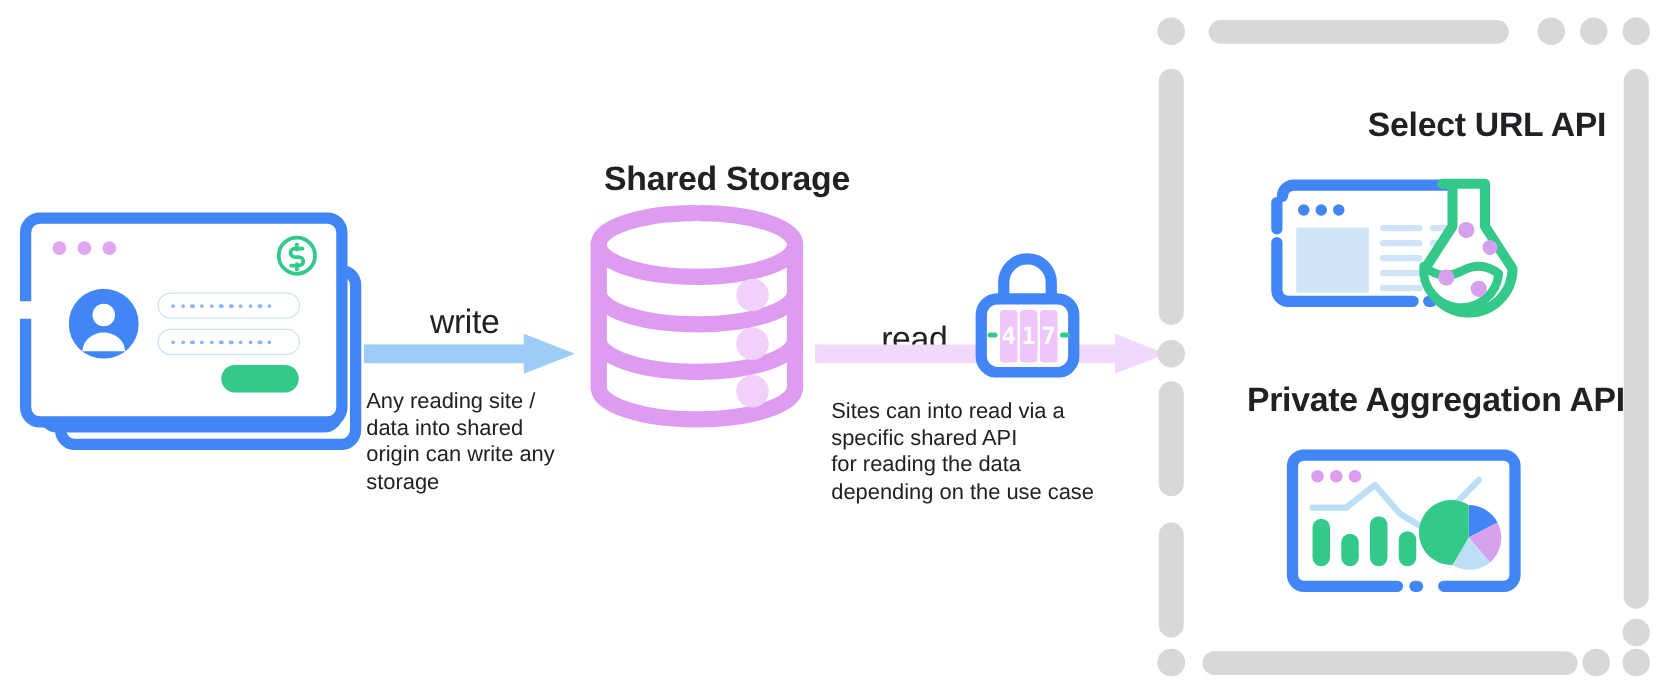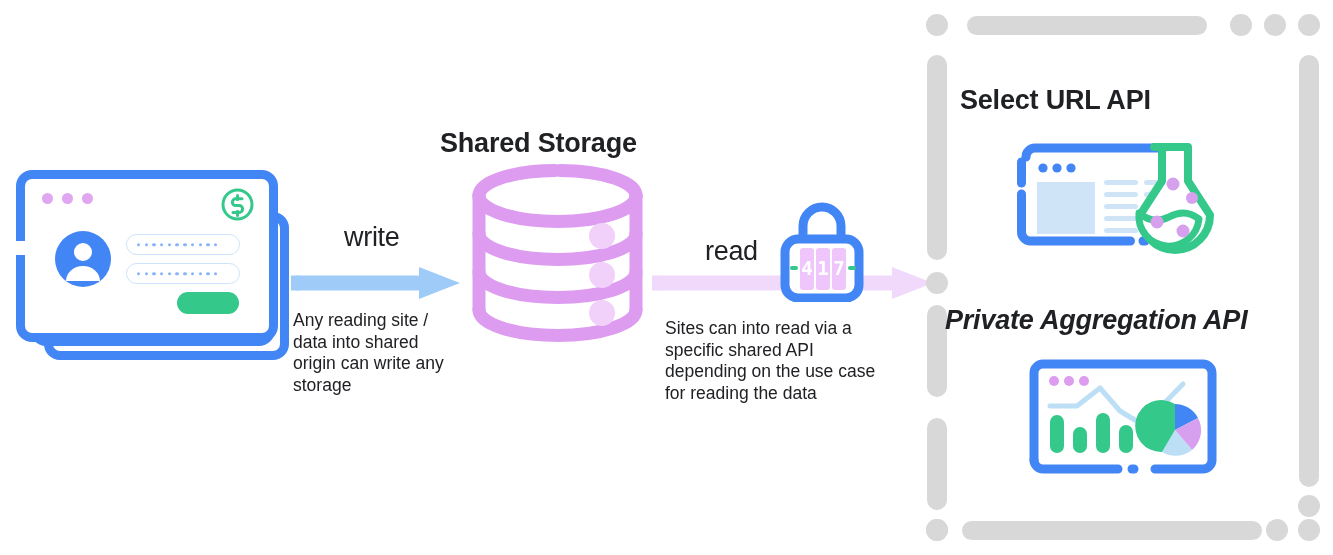--- a/index.html
+++ b/index.html
@@ -23,27 +23,28 @@
 
   .abs { position: absolute; }
 
   
   .heading {
     font-weight: bold;
     font-size: 27px;
     letter-spacing: -0.2px;
     color: #202124;
     white-space: nowrap;
-    text-align: left;
+    text-align: right;
   }
   .arrow-label {
     font-size: 27px;
     color: #202124;
     white-space: nowrap;
     letter-spacing: -0.3px;
+    margin-top: 20px;
   }
   .caption {
     font-size: 17.5px;
     line-height: 21.5px;
     color: #202124;
   }
 
   
   .card {
     position: absolute;
@@ -252,22 +253,22 @@
       </g>
 
       <rect x="13" y="68" width="8" height="4" rx="2" fill="#34c88a"></rect>
       <rect x="71" y="68" width="8" height="4" rx="2" fill="#34c88a"></rect>
     </svg>
   </div>
 
   <div class="abs caption" style="left:665px; top:318px; width:250px;">
     <div>Sites can into read via a</div>
     <div>specific shared API</div>
+    <div>for reading the data</div>
     <div>depending on the use case</div>
-    <div>for reading the data</div>
   </div>
 
   <div class="abs panel-frame" style="left:0;top:0;width:1333px;height:555px;pointer-events:none;">
     <svg width="1333" height="555" viewBox="0 0 1333 555">
       <g fill="#d8d8d8">
 
         <circle cx="937" cy="25" r="11"></circle>
         <rect x="967" y="16" width="240" height="19" rx="9.5"></rect>
         <circle cx="1241" cy="25" r="11"></circle>
         <circle cx="1275" cy="25" r="11"></circle>
@@ -327,21 +328,21 @@
           <path d="M127 76 q14 12 30 4 q16 -9 30 2 a30 30 0 0 1 -60 -6 z" fill="#ffffff" stroke="#34c88a" stroke-width="7" stroke-linejoin="round"></path>
           <circle cx="161" cy="47" r="6.5" fill="#d6a0ee"></circle>
           <circle cx="180" cy="61" r="6" fill="#d6a0ee"></circle>
           <circle cx="145" cy="85" r="6.5" fill="#d6a0ee"></circle>
           <circle cx="171" cy="94" r="6.5" fill="#d6a0ee"></circle>
         </g>
       </svg>
     </div>
   </div>
 
-  <div class="api-card" style="left:945px; top:305px; width:355px; height:190px;font-style:italic;">
+  <div class="api-card" style="left:945px; top:305px; width:355px; height:190px;">
     <div class="heading" style="top:0;">Private Aggregation API</div>
 
     <div class="abs" style="left:80px; top:50px;">
       <svg width="200" height="125" viewBox="0 0 200 125">
 
         <g fill="none" stroke="#4285f4" stroke-width="9" stroke-linecap="round">
           <path d="M9 105 V18 a9 9 0 0 1 9-9 h160 a9 9 0 0 1 9 9 v87 a9 9 0 0 1 -9 9 h-48"></path>
           <path d="M109 114 h-2"></path>
           <path d="M93 114 H18 a9 9 0 0 1 -9 -9"></path>
         </g>

